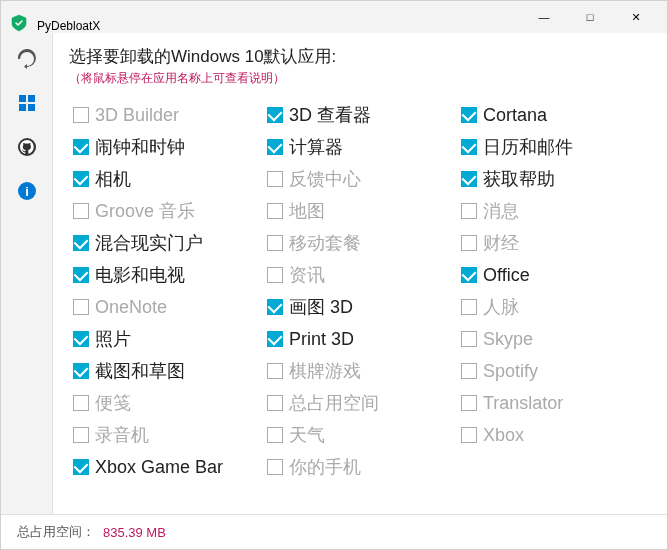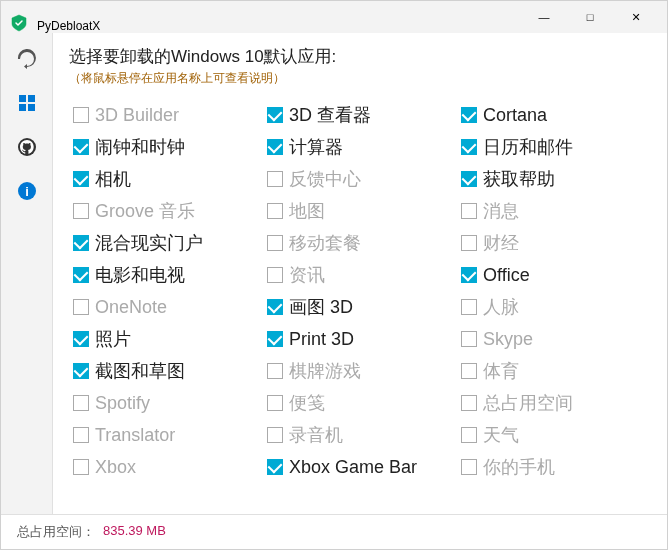--- a/index.html
+++ b/index.html
@@ -88,21 +88,21 @@
       padding: 12px 16px;
       overflow-y: auto;
     }
     .header-text {
       font-size: 17px;
       color: #222;
       margin-bottom: 2px;
     }
     .header-sub {
       font-size: 12px;
-      color: #a16207;
+      color: #be185d;
       margin-bottom: 12px;
     }
     .app-grid {
       display: grid;
       grid-template-columns: 1fr 1fr 1fr;
       gap: 0;
     }
     .app-item {
       display: flex;
       align-items: center;
@@ -140,20 +140,21 @@
     }
     .app-label.disabled {
       color: #aaa;
     }
     .footer {
       padding: 8px 16px;
       font-size: 13px;
       color: #333;
       border-top: 1px solid #e0e0e0;
       display: flex;
+      align-items: center;
       gap: 8px;
       flex-shrink: 0;
     }
     .footer-label { color: #555; }
     .footer-value { color: #be185d; }
     
     .content::-webkit-scrollbar { width: 6px; }
     .content::-webkit-scrollbar-thumb { background: #ccc; border-radius: 3px; }
   </style>
 </head>
@@ -311,24 +312,20 @@
           <div class="app-item">
             <div class="checkbox checked"></div>
             <span class="app-label">截图和草图</span>
           </div>
           <div class="app-item">
             <div class="checkbox"></div>
             <span class="app-label disabled">棋牌游戏</span>
           </div>
           <div class="app-item">
             <div class="checkbox"></div>
-            <span class="app-label disabled">体育</span>
-          </div>
-          <div class="app-item">
-            <div class="checkbox"></div>
             <span class="app-label disabled">Spotify</span>
           </div>
           <div class="app-item">
             <div class="checkbox"></div>
             <span class="app-label disabled">便笺</span>
           </div>
           <div class="app-item">
             <div class="checkbox"></div>
             <span class="app-label disabled">总占用空间</span>
           </div>

